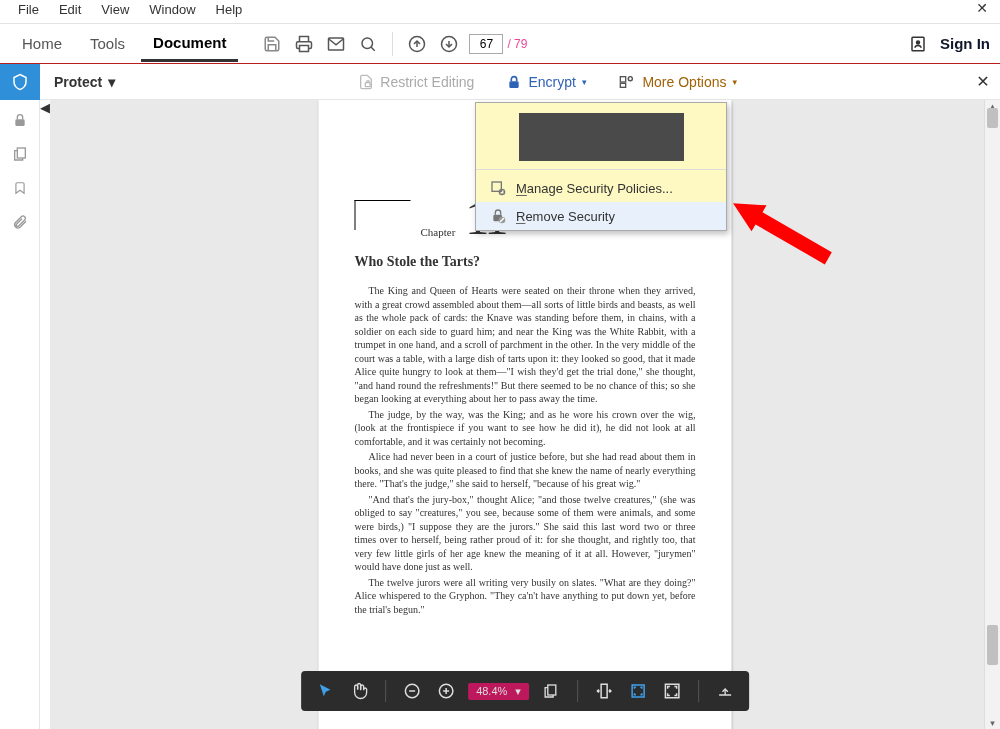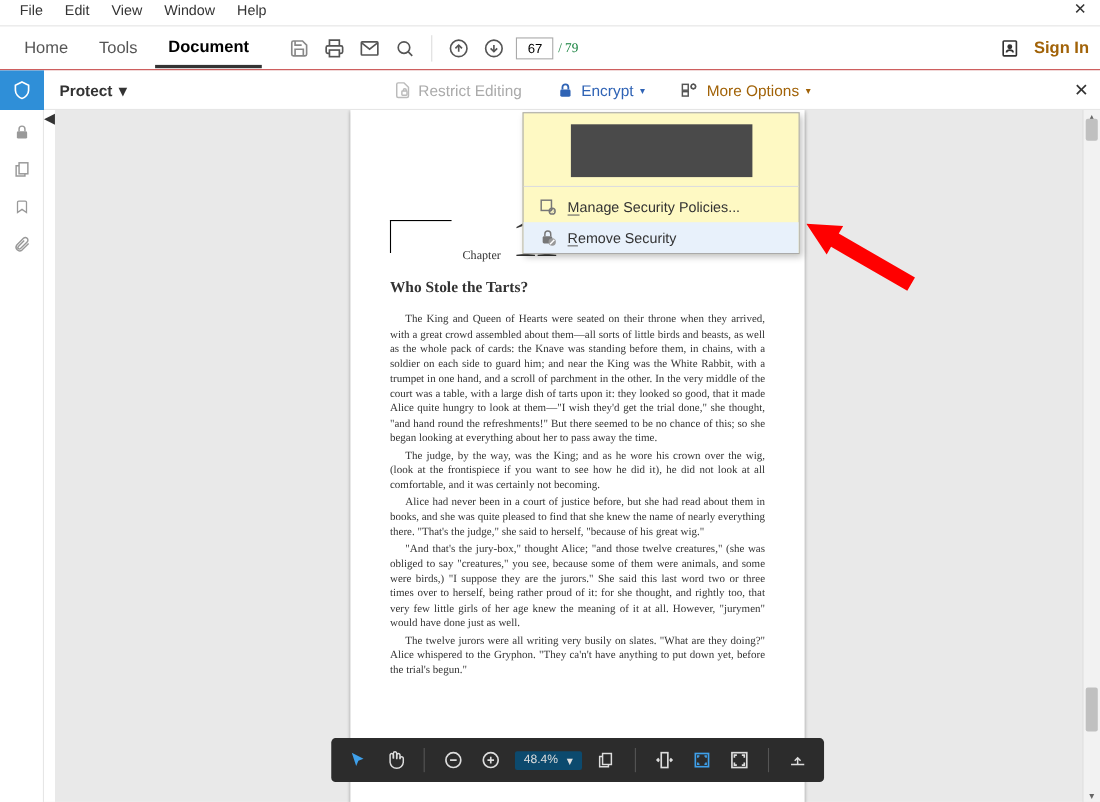--- a/index.html
+++ b/index.html
@@ -7,23 +7,23 @@
 .menubar { display: flex; height: 24px; padding: 0 8px; border-bottom: 1px solid #e4e4e4; font-size: 13px; }
 .menubar .item { padding: 2px 10px; cursor: default; }
 .menubar .spacer { flex: 1; }
 .menubar .close { font-size: 14px; width: 20px; text-align: center; }
 .toolbar { display: flex; align-items: center; height: 40px; padding: 0 10px; border-bottom: 1px solid #b91c1c; box-shadow: 0 1px 2px rgba(0,0,0,0.06); font-size: 15px; color: #555; }
 .toolbar .tab { padding: 8px 12px; margin-right: 4px; cursor: default; }
 .toolbar .tab.active { color: #000; font-weight: 600; border-bottom: 3px solid #333; }
 .toolbar .sep { width: 1px; height: 24px; background: #ddd; margin: 0 8px; }
 .toolbar .icon { width: 26px; height: 26px; display: inline-flex; align-items: center; justify-content: center; margin: 0 3px; color: #555; }
 .toolbar .page-box { border: 1px solid #aaa; width: 34px; height: 20px; font-size: 12px; text-align: center; margin: 0 4px; }
-.toolbar .page-total { font-size: 12px; color: #15803d; font-family: Liberation Serif, serif; }
+.toolbar .page-total { font-size: 12px; color: #ec4899; }
 .toolbar .right { margin-left: auto; display: flex; align-items: center; }
-.toolbar .signin { font-size: 15px; font-weight: 600; color: #a16207; margin-left: 6px; }
+.toolbar .signin { font-size: 15px; font-weight: 600; color: #0f172a; margin-left: 6px; }
 .secondbar { display: flex; align-items: center; height: 36px; border-bottom: 1px solid #e6e6e6; background: #fff; font-size: 14px; color: #333; }
 .secondbar .shield-tab { width: 40px; height: 36px; background: #2f8fd8; display: flex; align-items: center; justify-content: center; color: #fff; }
 .secondbar .protect { padding: 0 14px; display: flex; align-items: center; gap: 6px; font-weight: bold; }
 .secondbar .middle { flex: 1; display: flex; align-items: center; justify-content: center; gap: 20px; }
 .secondbar .btn { display: flex; align-items: center; gap: 6px; padding: 4px 6px; color: #a16207; }
 .secondbar .btn.gray { color: #aaa; }
 .secondbar .btn.blue { color: #2f63b5; }
 .secondbar .btn .caret { font-size: 9px; }
 .secondbar .close-x { width: 34px; text-align: center; font-size: 16px; color: #333; }
 .workspace { position: absolute; top: 100px; bottom: 0; left: 0; right: 0; display: flex; }
@@ -39,21 +39,21 @@
 .dropdown { position: absolute; left: 475px; top: 102px; width: 252px; background: #fef9c3; border: 1px solid #aaa; box-shadow: 2px 3px 6px rgba(0,0,0,0.25); }
 .dropdown .preview { margin: 10px auto 8px; width: 165px; height: 48px; background: #4a4a4a; }
 .dropdown .divider { height: 1px; background: #ddd; margin: 4px 0; }
 .dropdown .mitem { display:flex; align-items:center; gap:10px; padding: 6px 14px; font-size: 13px; color: #333; }
 .dropdown .mitem.hover { background: #e8f1fb; }
 .dropdown .mitem .underline { text-decoration: underline; text-decoration-color: #666; text-underline-offset: 2px; }
 .arrow { position:absolute; left:720px; top:212px; transform: rotate(30deg); }
 .bottombar { position:absolute; left:50%; transform:translateX(-50%); bottom:18px; height:40px; background: #2c2c2c; border-radius:4px; display:flex; align-items:center; padding:0 12px; gap:10px; color:#ddd; }
 .bottombar .sep { width:1px; height:22px; background:#555; margin:0 4px;}
 .bottombar .ico { width:24px; height:24px; display:inline-flex; align-items:center; justify-content:center; }
-.bottombar .zoom { background:#0c4a6e; padding:2px 8px; font-size:11px; border-radius:2px; display:flex; align-items:center; gap:8px; }
+.bottombar .zoom { background:#be185d; padding:2px 8px; font-size:11px; border-radius:2px; display:flex; align-items:center; gap:8px; }
 .bottombar .ico.blue { color:#3fa0ea; }
 .scrollbar-v { position:absolute; right:0; top:0; bottom:0; width:16px; background:#f2f2f2; border-left:1px solid #ddd;}
 .scrollbar-v .thumb { position:absolute; left:2px; right:2px; top:8px; height:20px; background:#c0c0c0; border-radius:2px;}
 .scrollbar-v .thumb2 { position:absolute; left:2px; right:2px; top:525px; height:40px; background:#c0c0c0; border-radius:2px;}
 .scrollbar-v .arr { position:absolute; left:0; right:0; text-align:center; font-size:9px; color:#666;}
 svg { display:block; }
 </style>
 </head>
 <body>
 

